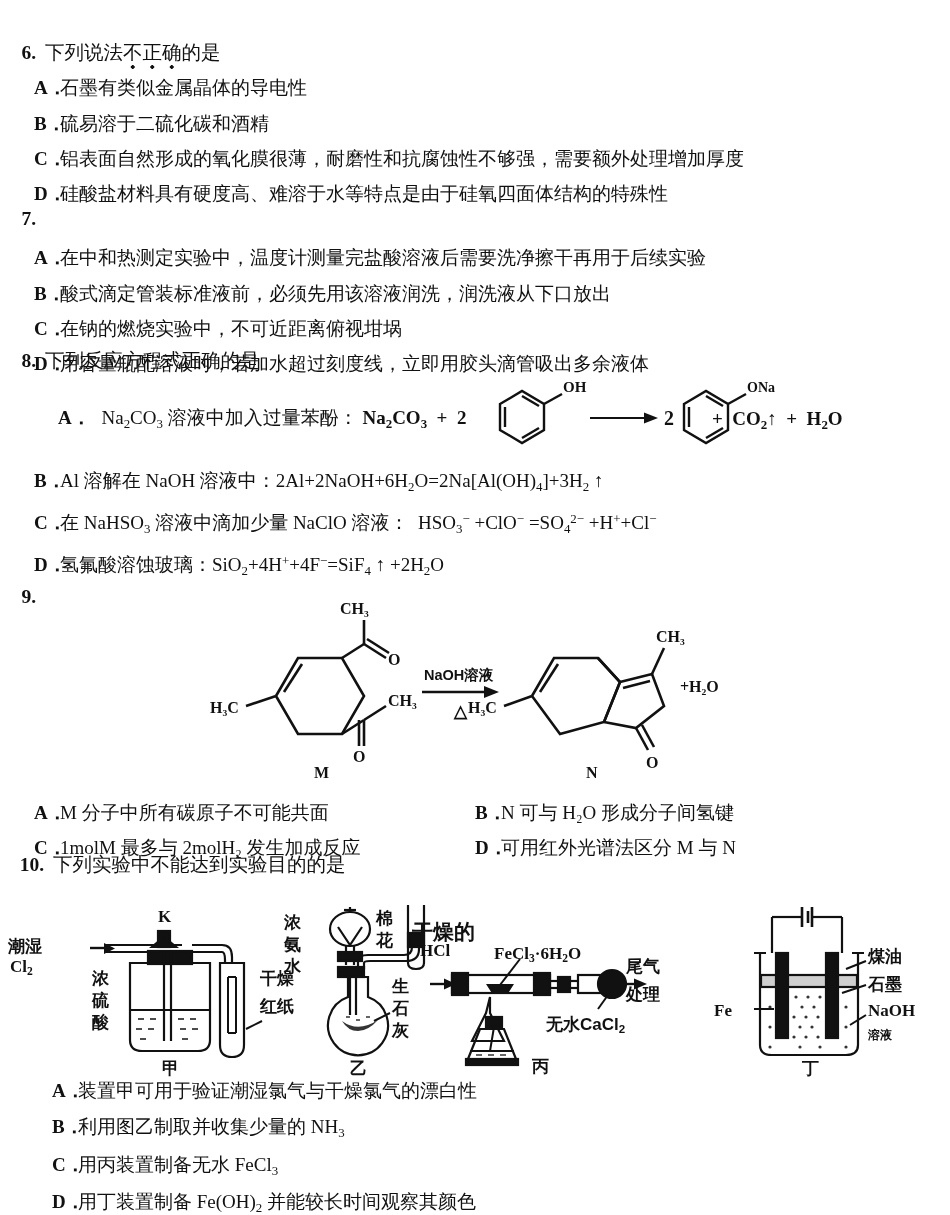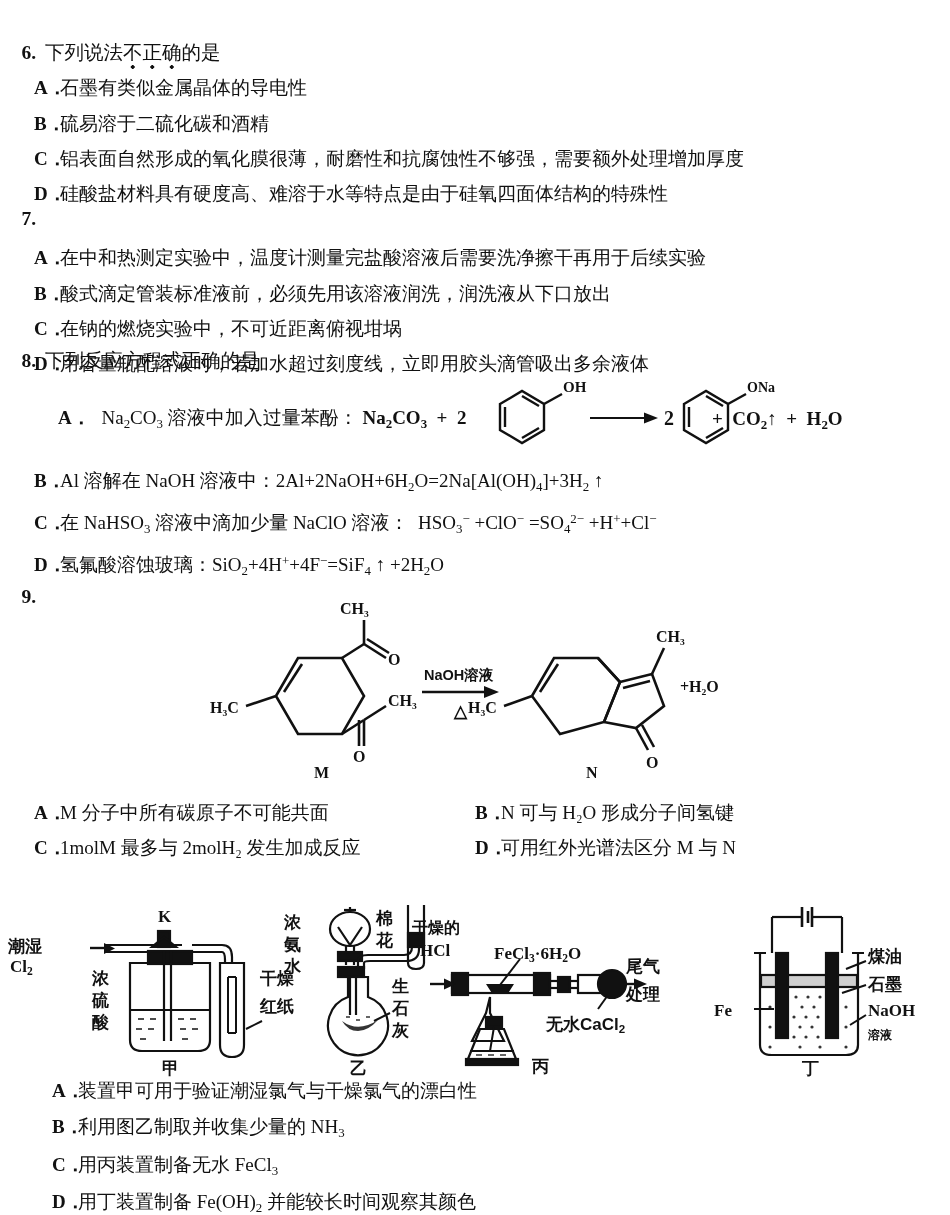--- a/index.html
+++ b/index.html
@@ -241,20 +241,26 @@
           <span class="optbody">N 可与 H₂O 形成分子间氢键</span>
         </div>
         <div class="opt">
           <span class="optlet noindent">D．</span>
           <span class="optbody">可用红外光谱法区分 M 与 N</span>
         </div>
       </div>
     </div>
   </div>
 
+  <div class="q" style="top:852px;">
+    <div class="qhead">
+      <span class="qnum wide">10.</span>
+      <span class="qtext">下列实验中不能达到实验目的的是</span>
+    </div>
+  </div>
 
   <div class="fig" style="top:905px;left:70px;">
     <svg width="215" height="175" viewBox="0 0 215 175">
       <g stroke="#111" stroke-width="2.2" fill="none">
 
         <path d="M60,58 L60,135 Q60,146 72,146 L128,146 Q140,146 140,135 L140,58 Z"></path>
 
         <rect x="78" y="46" width="44" height="13" fill="#111"></rect>
 
         <line x1="61" y1="105" x2="139" y2="105"></line>
@@ -398,21 +404,21 @@
       </g>
 
       <line x1="180" y1="40" x2="170" y2="54" stroke="#111" stroke-width="2"></line>
 
       <g stroke="#111" stroke-width="1.3">
         <line x1="48" y1="100" x2="54" y2="100"></line>
           <line x1="60" y1="100" x2="66" y2="100"></line>
         <line x1="72" y1="100" x2="78" y2="100"></line>
       </g>
     </svg>
-    <div class="cnlbl" style="left:-16px;top:-37px;font-size:16px;white-space:nowrap;">干燥的</div>
+    <div class="cnlbl" style="left:-16px;top:-37px;font-size:21px;white-space:nowrap;">干燥的</div>
     <div class="lbl" style="left:-8px;top:-14px;font-size:17px;">HCl</div>
     <div class="lbl" style="left:66px;top:-37px;font-size:17px;white-space:nowrap;margin-top:26px;">FeCl<sub>3</sub>·6H<sub>2</sub>O</div>
     <div class="cnlbl" style="left:118px;top:58px;font-size:17px;white-space:nowrap;">无水CaCl<sub>2</sub></div>
     <div class="cnlbl" style="left:198px;top:0px;font-size:17px;white-space:nowrap;">尾气</div>
     <div class="cnlbl" style="left:198px;top:28px;font-size:17px;white-space:nowrap;">处理</div>
     <div class="cnlbl" style="left:104px;top:100px;font-size:17px;">丙</div>
   </div>
 
   <div class="fig" style="top:905px;left:750px;">
     <svg width="135" height="175" viewBox="0 0 135 175">

